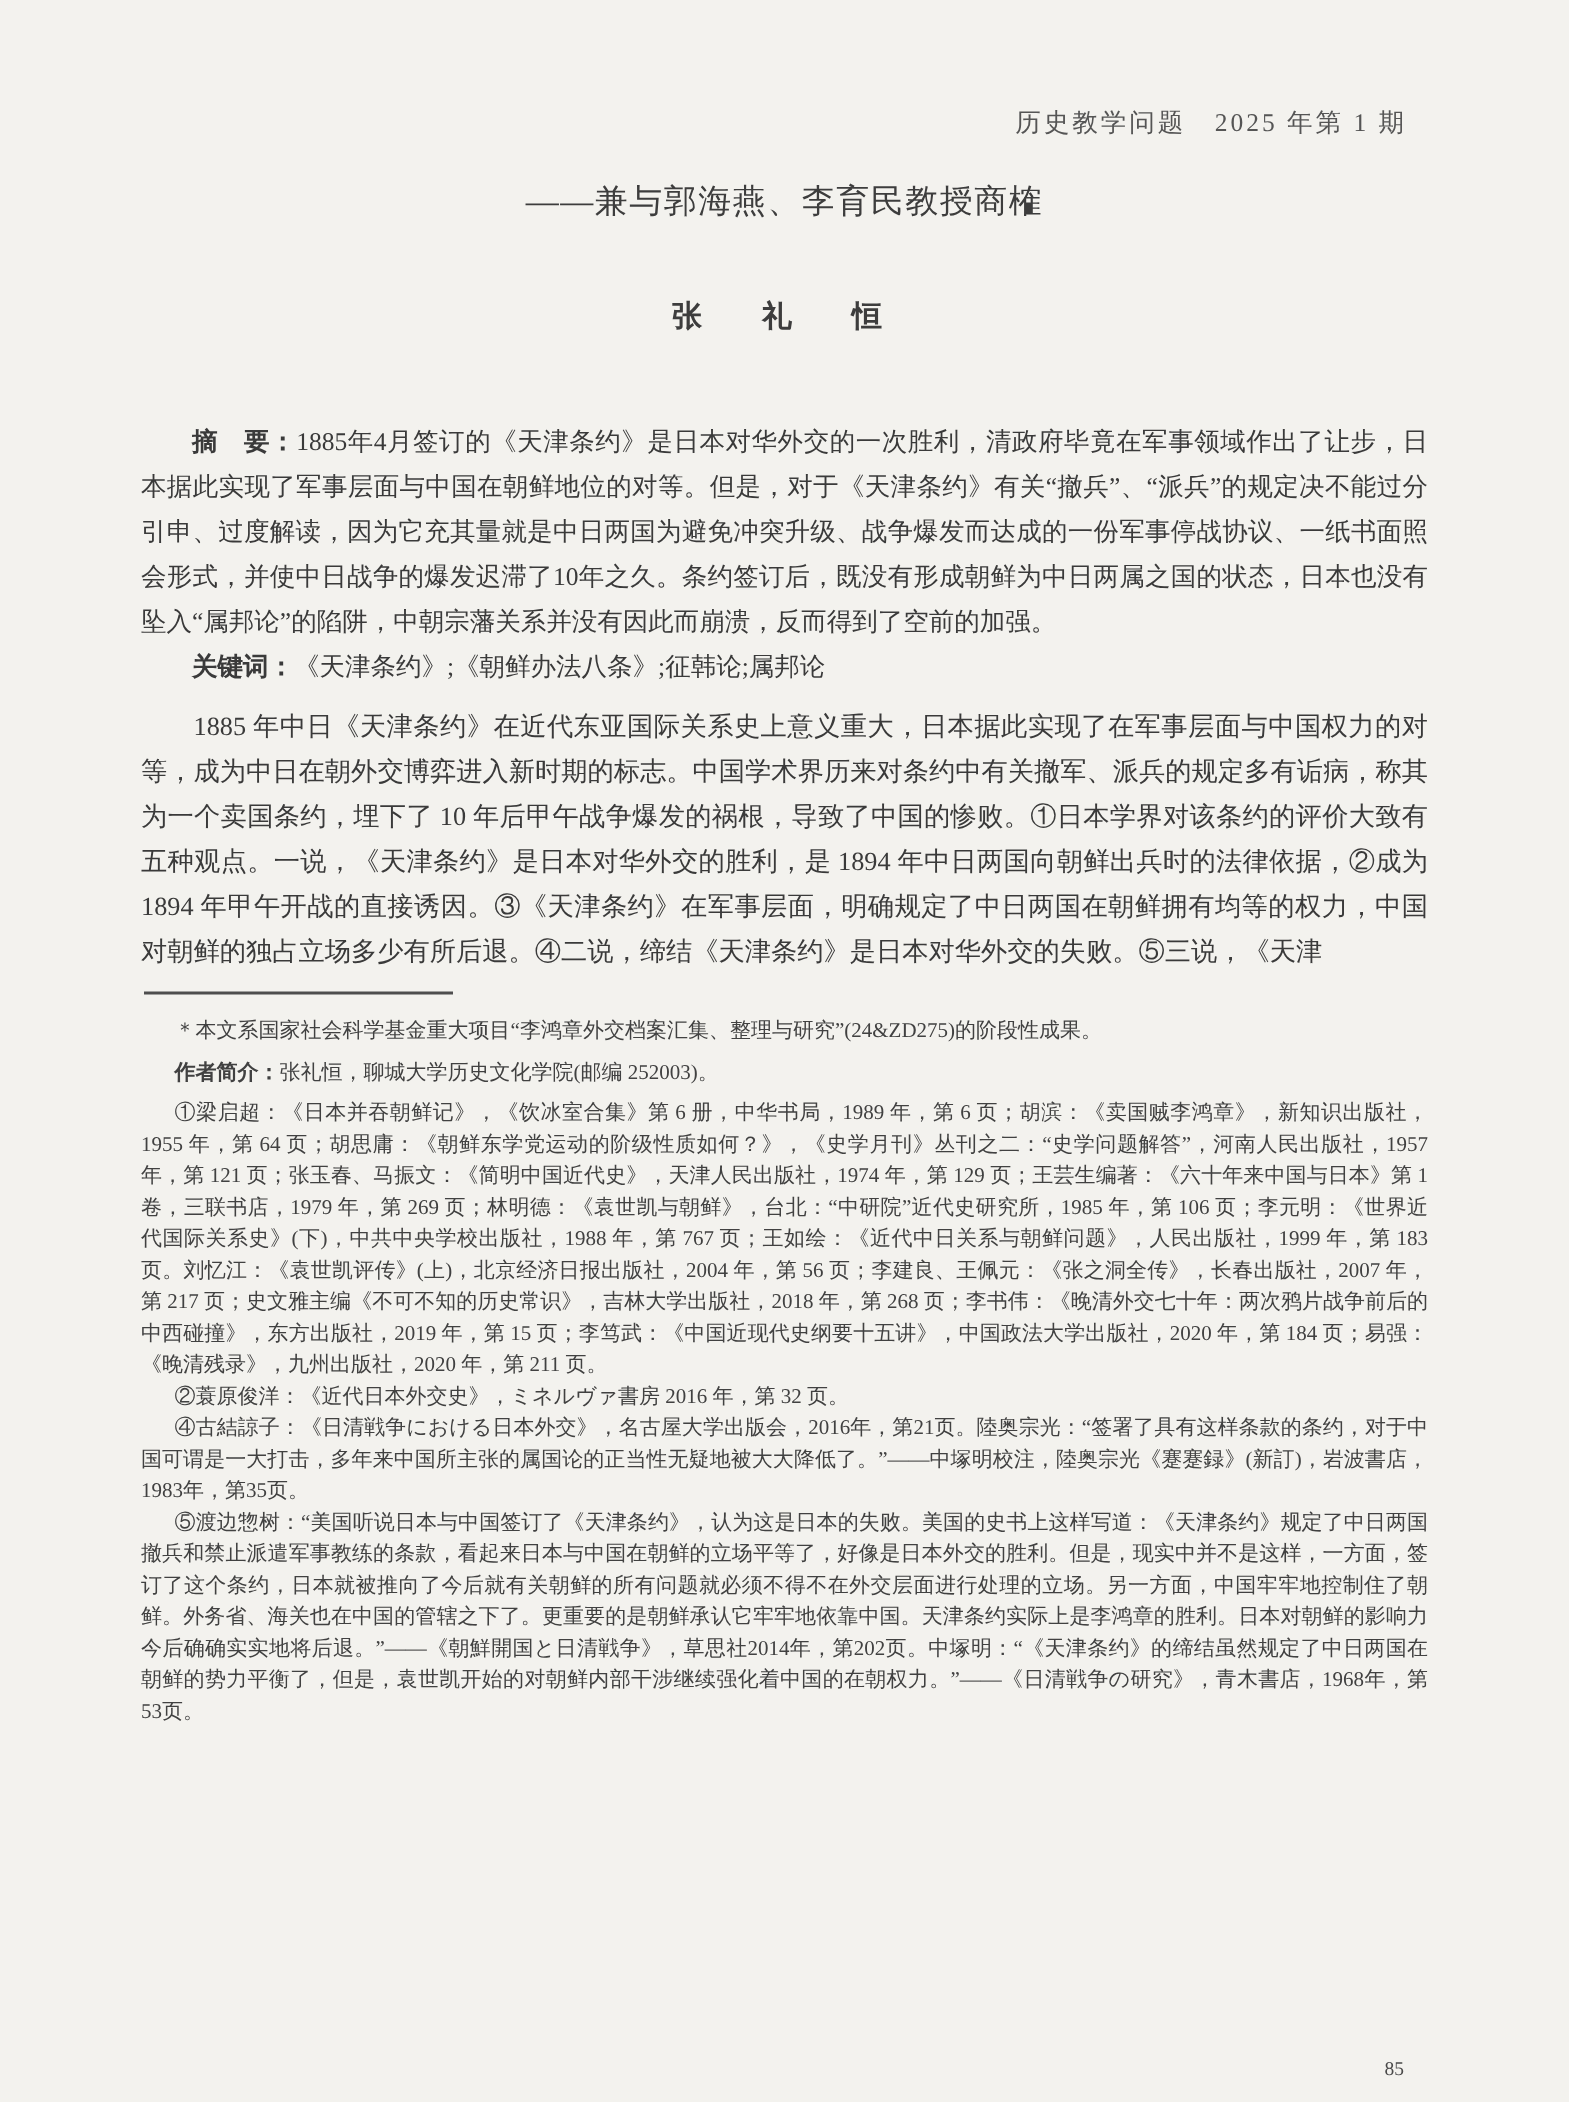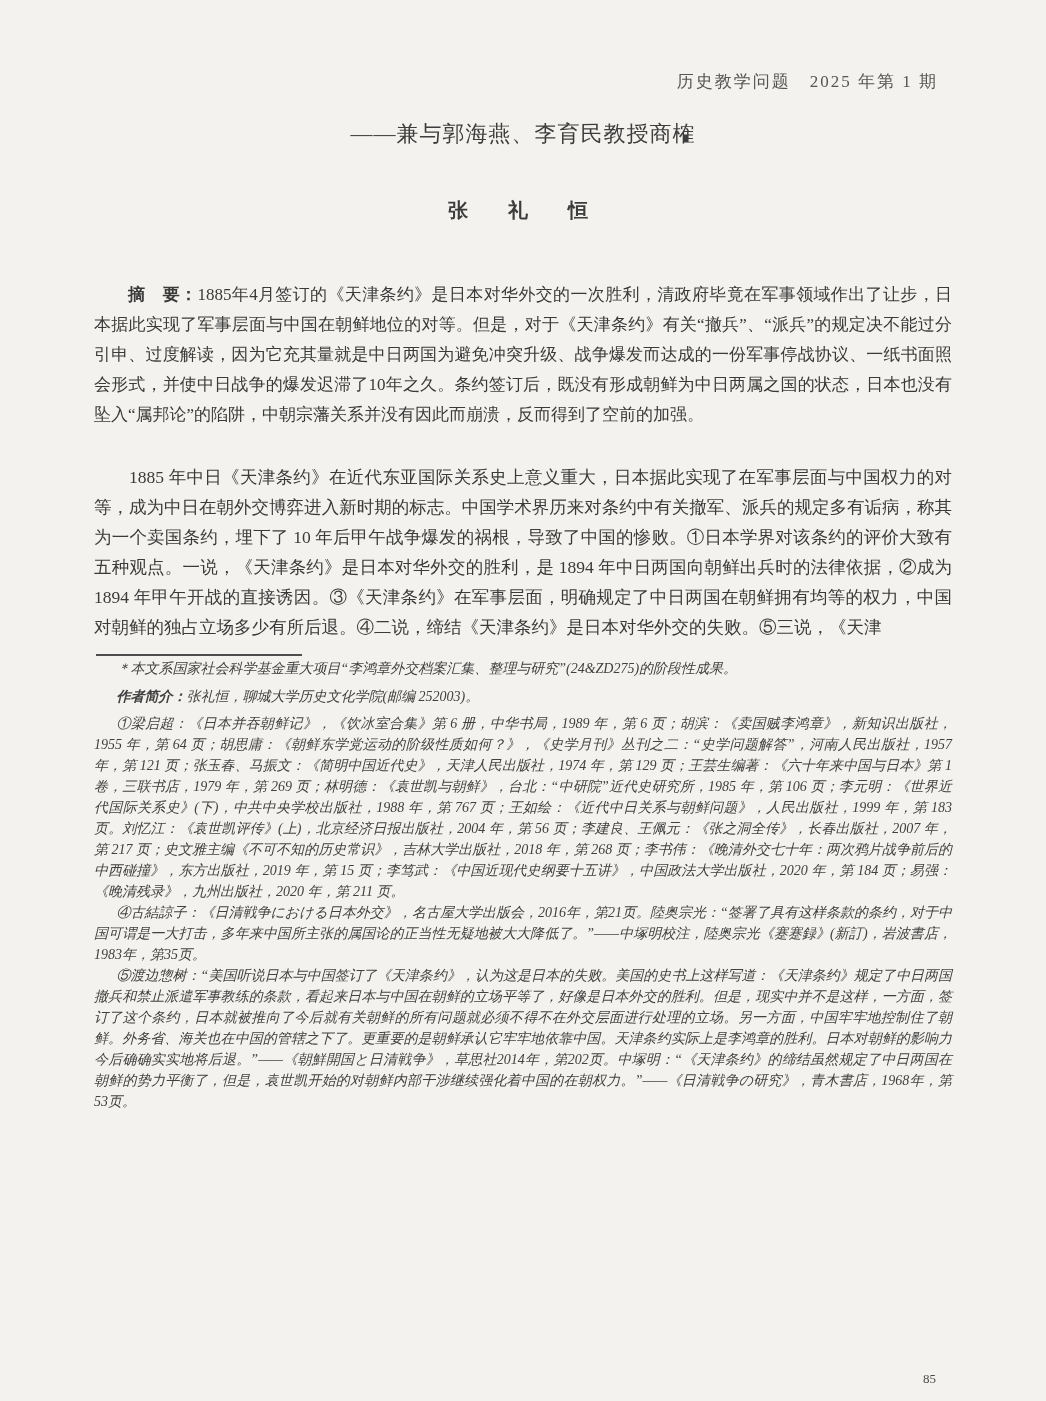--- a/index.html
+++ b/index.html
@@ -22,51 +22,53 @@
   }
   .subtitle{margin-top:26px;text-align:center;font-size:22px;color:#3d3d3d;letter-spacing:1px;}
   .author{margin-top:48px;text-align:center;font-size:20px;letter-spacing:10px;color:#3d3d3d;font-weight:bold;}
   .abstract{
     margin:56px 0 0;font-size:17px;line-height:30px;
     text-align:justify;text-indent:2em;color:#3a3a3a;
   }
   .keywords{margin:0;font-size:17px;line-height:30px;text-indent:2em;color:#3a3a3a;}
   .label{font-weight:bold;}
   .body-para{
-    margin:32px 0 0;font-size:17.5px;line-height:30px;
+    margin:9px 0 0;font-size:17.5px;line-height:30px;
     text-align:justify;text-indent:2em;color:#3a3a3a;
   }
   .footnote-rule{margin:12px 0 0 2px;width:206px;height:2px;background:#4e4e4e;}
-  .footnotes{margin-top:2px;font-size:14px;line-height:21px;color:#414141;font-style:italic;}
+  .footnotes{margin-top:14px;font-size:14px;line-height:21px;color:#414141;}
   .fn{margin:0;text-indent:1.6em;text-align:justify;}
   .fn.bio{margin:7px 0 6px;}
   .page-number{position:absolute;bottom:14px;right:110px;font-size:13px;color:#4a4a4a;}
 </style>
 </head>
 <body>
 
 <div class="page">
 
   <div class="header">历史教学问题　2025 年第 1 期</div>
 
 
   <div class="subtitle">——兼与郭海燕、李育民教授商榷</div>
 
   <div class="author">张　礼　恒</div>
 
   <p class="abstract"><span class="label">摘　要：</span><span>1885年4月签订的《天津条约》是日本对华外交的一次胜利，清政府毕竟在军事领域作出了让步，日本据此实现了军事层面与中国在朝鲜地位的对等。但是，对于《天津条约》有关“撤兵”、“派兵”的规定决不能过分引申、过度解读，因为它充其量就是中日两国为避免冲突升级、战争爆发而达成的一份军事停战协议、一纸书面照会形式，并使中日战争的爆发迟滞了10年之久。条约签订后，既没有形成朝鲜为中日两属之国的状态，日本也没有坠入“属邦论”的陷阱，中朝宗藩关系并没有因此而崩溃，反而得到了空前的加强。</span></p>
 
+  <p class="keywords"><span class="label">关键词：</span><span>《天津条约》;《朝鲜办法八条》;征韩论;属邦论</span></p>
 
   <p class="body-para">1885 年中日《天津条约》在近代东亚国际关系史上意义重大，日本据此实现了在军事层面与中国权力的对等，成为中日在朝外交博弈进入新时期的标志。中国学术界历来对条约中有关撤军、派兵的规定多有诟病，称其为一个卖国条约，埋下了 10 年后甲午战争爆发的祸根，导致了中国的惨败。①日本学界对该条约的评价大致有五种观点。一说，《天津条约》是日本对华外交的胜利，是 1894 年中日两国向朝鲜出兵时的法律依据，②成为 1894 年甲午开战的直接诱因。③《天津条约》在军事层面，明确规定了中日两国在朝鲜拥有均等的权力，中国对朝鲜的独占立场多少有所后退。④二说，缔结《天津条约》是日本对华外交的失败。⑤三说，《天津</p>
 
   <div class="footnote-rule"></div>
 
   <div class="footnotes">
     <p class="fn">＊本文系国家社会科学基金重大项目“李鸿章外交档案汇集、整理与研究”(24&amp;ZD275)的阶段性成果。</p>
     <p class="fn bio"><span class="label">作者简介：</span><span>张礼恒，聊城大学历史文化学院(邮编 252003)。</span></p>
     <p class="fn">①梁启超：《日本并吞朝鲜记》，《饮冰室合集》第 6 册，中华书局，1989 年，第 6 页；胡滨：《卖国贼李鸿章》，新知识出版社，1955 年，第 64 页；胡思庸：《朝鲜东学党运动的阶级性质如何？》，《史学月刊》丛刊之二：“史学问题解答”，河南人民出版社，1957 年，第 121 页；张玉春、马振文：《简明中国近代史》，天津人民出版社，1974 年，第 129 页；王芸生编著：《六十年来中国与日本》第 1 卷，三联书店，1979 年，第 269 页；林明德：《袁世凯与朝鲜》，台北：“中研院”近代史研究所，1985 年，第 106 页；李元明：《世界近代国际关系史》(下)，中共中央学校出版社，1988 年，第 767 页；王如绘：《近代中日关系与朝鲜问题》，人民出版社，1999 年，第 183 页。刘忆江：《袁世凯评传》(上)，北京经济日报出版社，2004 年，第 56 页；李建良、王佩元：《张之洞全传》，长春出版社，2007 年，第 217 页；史文雅主编《不可不知的历史常识》，吉林大学出版社，2018 年，第 268 页；李书伟：《晚清外交七十年：两次鸦片战争前后的中西碰撞》，东方出版社，2019 年，第 15 页；李笃武：《中国近现代史纲要十五讲》，中国政法大学出版社，2020 年，第 184 页；易强：《晚清残录》，九州出版社，2020 年，第 211 页。</p>
+    <p class="fn">②蓑原俊洋：《近代日本外交史》，ミネルヴァ書房 2016 年，第 32 页。</p>
     <p class="fn">④古結諒子：《日清戦争における日本外交》，名古屋大学出版会，2016年，第21页。陸奥宗光：“签署了具有这样条款的条约，对于中国可谓是一大打击，多年来中国所主张的属国论的正当性无疑地被大大降低了。”——中塚明校注，陸奥宗光《蹇蹇録》(新訂)，岩波書店，1983年，第35页。</p>
     <p class="fn">⑤渡边惣树：“美国听说日本与中国签订了《天津条约》，认为这是日本的失败。美国的史书上这样写道：《天津条约》规定了中日两国撤兵和禁止派遣军事教练的条款，看起来日本与中国在朝鲜的立场平等了，好像是日本外交的胜利。但是，现实中并不是这样，一方面，签订了这个条约，日本就被推向了今后就有关朝鲜的所有问题就必须不得不在外交层面进行处理的立场。另一方面，中国牢牢地控制住了朝鲜。外务省、海关也在中国的管辖之下了。更重要的是朝鲜承认它牢牢地依靠中国。天津条约实际上是李鸿章的胜利。日本对朝鲜的影响力今后确确实实地将后退。”——《朝鮮開国と日清戦争》，草思社2014年，第202页。中塚明：“《天津条约》的缔结虽然规定了中日两国在朝鲜的势力平衡了，但是，袁世凯开始的对朝鲜内部干涉继续强化着中国的在朝权力。”——《日清戦争の研究》，青木書店，1968年，第53页。</p>
   </div>
 
   <div class="page-number">85</div>
 
 </div>
 
 </body></html>

